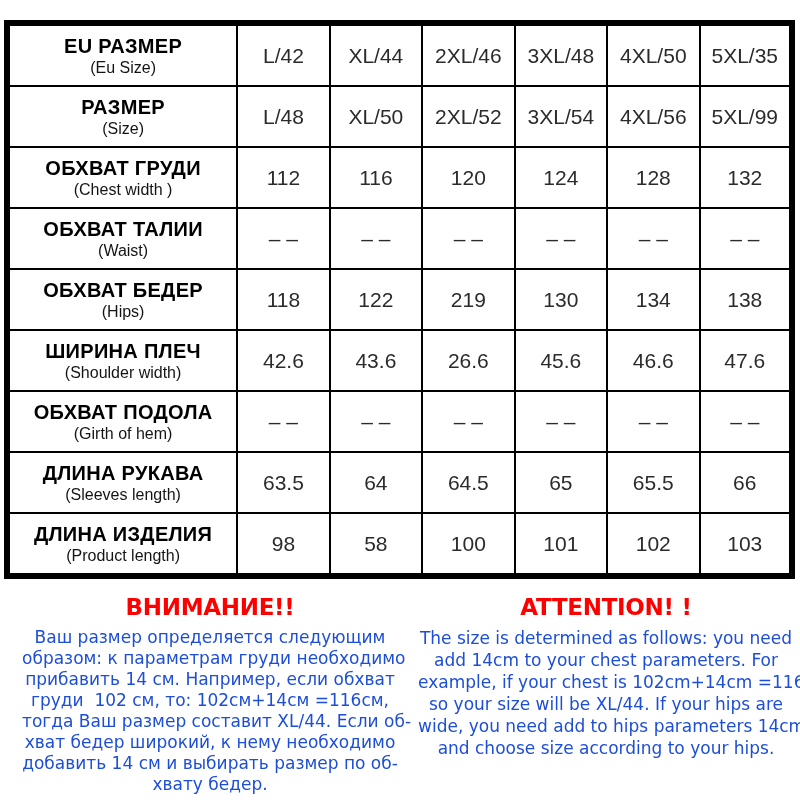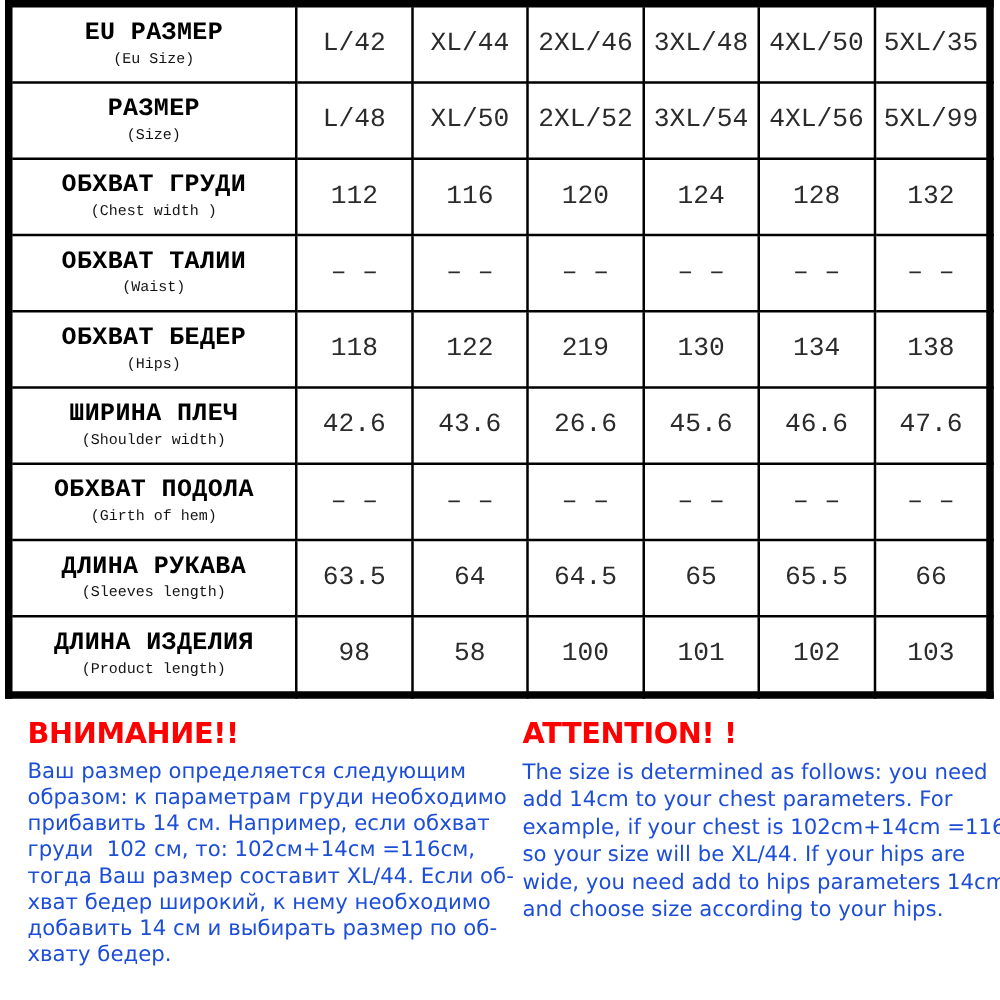--- a/index.html
+++ b/index.html
@@ -14,56 +14,56 @@
   .page {
     width: 800px;
     height: 800px;
     position: relative;
   }
   
   table.size-table {
     border-collapse: collapse;
     table-layout: fixed;
     width: 791px;
-    margin: 0 0 0 4px;
+    margin: 20px 0 0 4px;
     border: 6px solid #000;
-    font-family: Liberation Mono, monospace;
   }
   table.size-table th,
   table.size-table td {
     border: 2px solid #000;
     height: 59px;
     padding: 0;
     text-align: center;
     vertical-align: middle;
     background: #ffffff;
   }
   .lbl-ru {
     font-weight: bold;
     font-size: 20px;
     color: #000000;
     line-height: 23px;
     letter-spacing: 0.3px;
   }
   .lbl-en {
     font-weight: normal;
-    font-size: 12px;
+    font-size: 16px;
     color: #141414;
     line-height: 19px;
   }
   table.size-table td {
     font-size: 21px;
     font-weight: normal;
     color: #2b2b2b;
   }
   
   .notes {
     display: flex;
     margin: 15px 0 0 22px;
     gap: 20px;
+    text-align: center;
   }
   .note {
     width: 376px;
   }
   .note h2 {
     margin: 0 0 7px 0;
     font-family: "DejaVu Sans", sans-serif;
     font-weight: bold;
     font-size: 23px;
     color: #ff0000;

